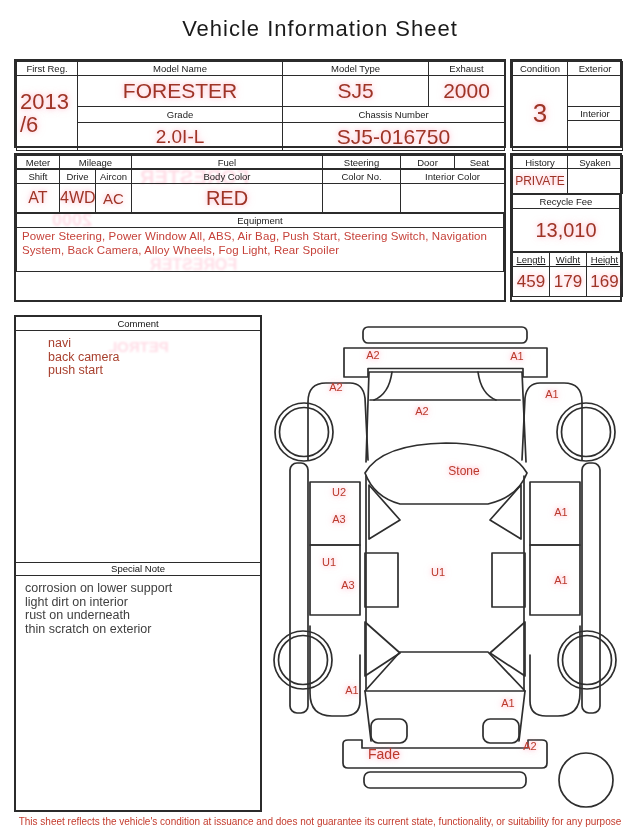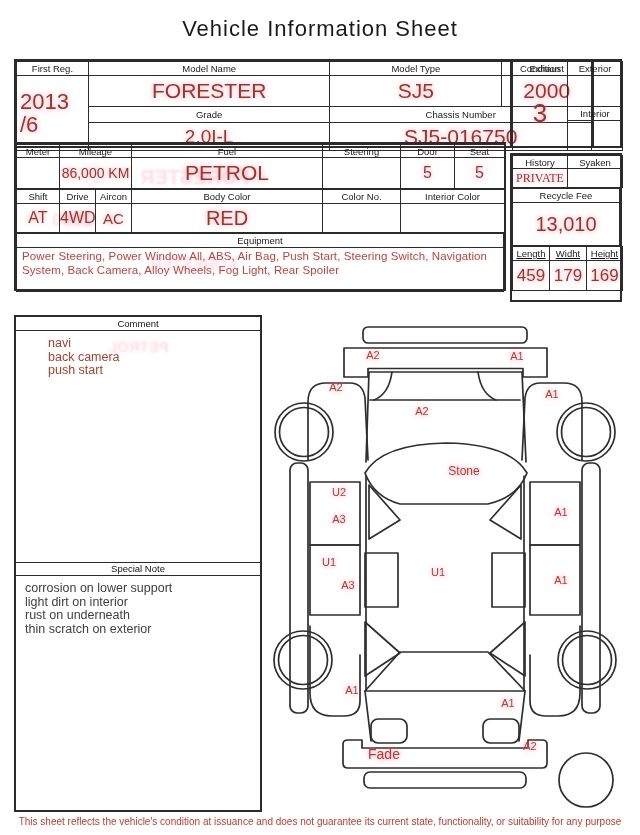--- a/index.html
+++ b/index.html
@@ -39,21 +39,21 @@
 
 <div class="sheet">
 
   <div class="abs title">Vehicle Information Sheet</div>
 
   <div class="ghost" style="left:140px;top:166px;font-size:20px;">FORESTER</div>
   <div class="ghost" style="left:52px;top:210px;font-size:18px;">2000</div>
   <div class="ghost" style="left:150px;top:256px;font-size:16px;">FORESTER</div>
   <div class="ghost" style="left:108px;top:338px;font-size:15px;">PETROL</div>
 
-  <div class="box" style="left:14px;top:59px;width:580px;height:89px;">
+  <div class="box" style="left:14px;top:59px;width:492px;height:89px;">
     <table style="height:100%;">
       <colgroup>
           <col style="width:61px">
           <col style="width:205px">
           <col style="width:146px">
           <col style="width:76px">
         </colgroup>
       <tbody>
           <tr style="height:14px;">
         <th class="hdr">First Reg.</th>
@@ -97,47 +97,39 @@
       <tr style="height:14px;">
         <th class="hdr">Interior</th>
       </tr>
       <tr style="height:30px;">
         <td></td>
       </tr>
     </tbody>
       </table>
   </div>
 
-  <div class="box" style="left:14px;top:142px;width:492px;height:149px;">
+  <div class="box" style="left:14px;top:153px;width:492px;height:149px;">
     <table>
       <colgroup>
           <col style="width:43px">
           <col style="width:72px">
           <col style="width:191px">
           <col style="width:78px">
           <col style="width:54px">
           <col style="width:50px">
         </colgroup>
       <tbody>
           <tr style="height:13px;">
         <th class="hdr">Meter</th>
         <th class="hdr">Mileage</th>
         <th class="hdr">Fuel</th>
         <th class="hdr">Steering</th>
         <th class="hdr">Door</th>
         <th class="hdr">Seat</th>
       </tr>
-      <tr style="height:31px;">
-        <td></td>
-        <td class="val v14">86,000 KM</td>
-        <td class="val v21">PETROL</td>
-        <td></td>
-        <td class="val v16">5</td>
-        <td class="val v16">5</td>
-      </tr>
     </tbody>
       </table>
     <table>
       <colgroup>
           <col style="width:43px">
           <col style="width:36px">
           <col style="width:36px">
           <col style="width:191px">
           <col style="width:78px">
           <col style="width:104px">
@@ -177,21 +169,21 @@
     <table>
       <colgroup>
           <col style="width:55px">
           <col style="width:55px">
         </colgroup>
       <tbody>
           <tr style="height:13px;">
         <th class="hdr">History</th>
         <th class="hdr">Syaken</th>
       </tr>
-      <tr style="height:19px;font-family:Liberation Serif, serif;">
+      <tr style="height:25px;">
         <td class="val v12">PRIVATE</td>
         <td></td>
       </tr>
     </tbody>
       </table>
     <table>
       <tbody>
           <tr style="height:14px;">
         <th class="hdr">Recycle Fee</th>
       </tr>

